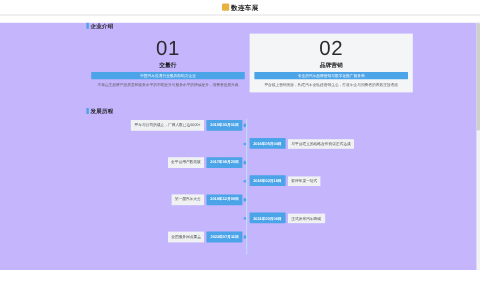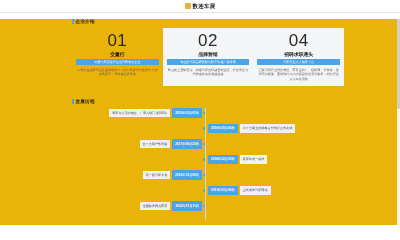--- a/index.html
+++ b/index.html
@@ -32,21 +32,21 @@
     color: #1a1a1a;
     letter-spacing: .2px;
     white-space: nowrap;
   }
 
   
   .page {
     position: relative;
     height: 212px;
     padding: 0 0 0 0;
-    background: #eab308;
+    background: #c4b5fd;
   }
   .content { width: 272px; margin: 0 auto 0 72px; }
 
   
   .sec-head {
     display: flex; align-items: center; gap: 2px;
     margin: 6px 0 4px 0;
   }
   .sec-bar { width: 1.5px; height: 5px; background: #4ba3e8; flex: none; }
   .sec-title {
@@ -200,26 +200,20 @@
       </div>
 
       <div class="card alt">
         <div class="card-num">02</div>
         <div class="card-title">品牌营销</div>
         <div class="card-tag">专业的汽车品牌营销与数字化推广服务商</div>
         <div class="card-body">整合线上营销资源，构建汽车全链路营销生态，打造车企与消费者的高效连接通路</div>
       </div>
 
 
-      <div class="card alt">
-        <div class="card-num">04</div>
-        <div class="card-title">招聘求职通头</div>
-        <div class="card-tag">汽车行业人才服务平台</div>
-        <div class="card-body">汇聚汽车行业优质岗位，覆盖主机厂、经销商、后市场，提供简历投递、面试预约与入职跟踪的全流程服务，助力行业人才高效流动</div>
-      </div>
 
     </div>
 
     <div class="sec-head" style="margin-top:13px;">
       <span class="sec-bar"></span>
       <span class="sec-title">发展历程</span>
     </div>
 
     <div class="timeline">
       <div class="axis"></div>

